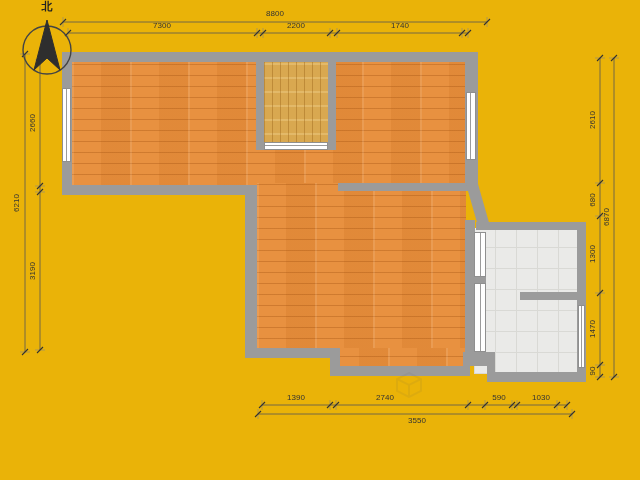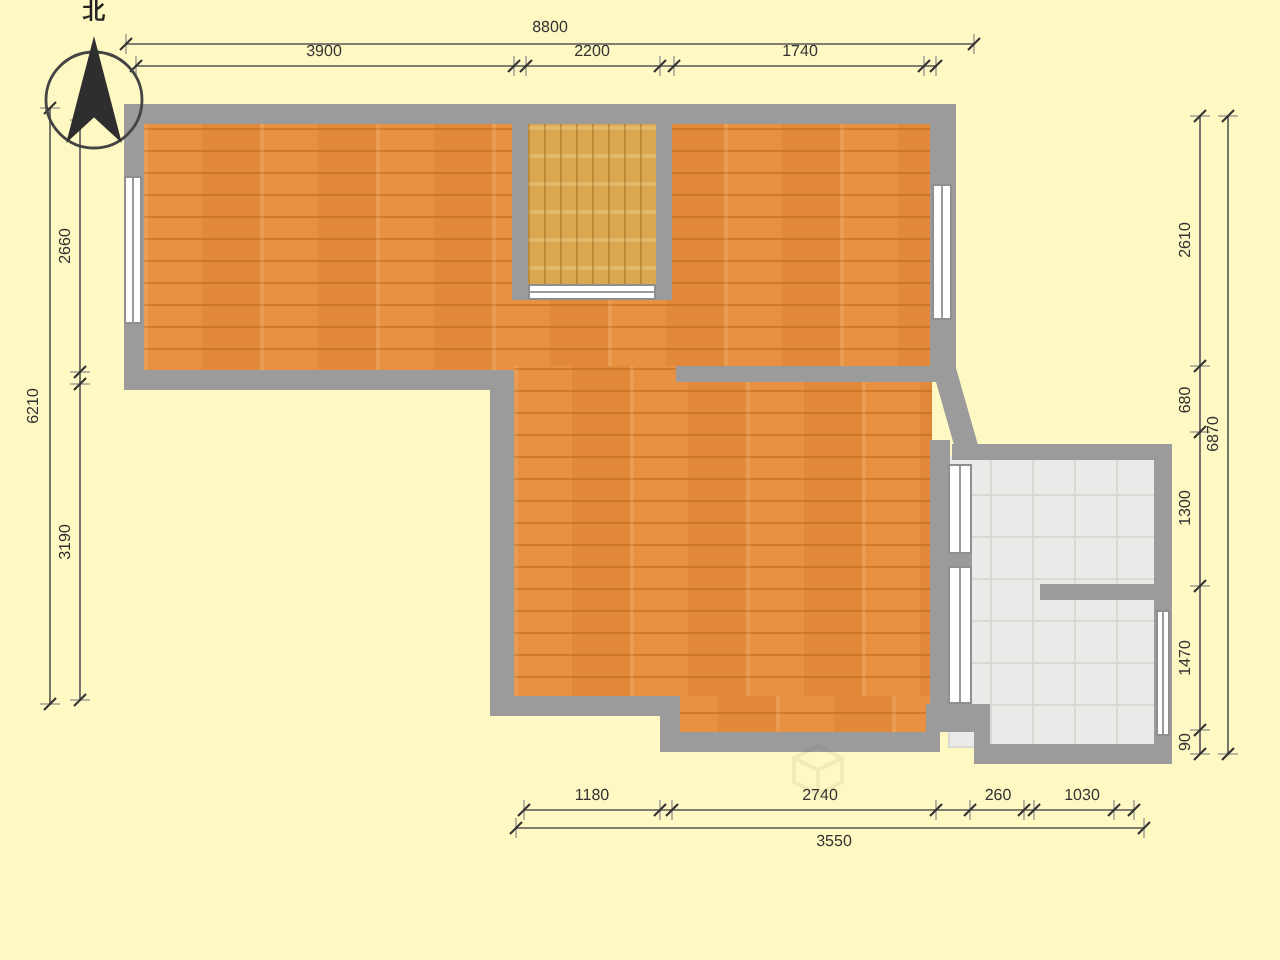--- a/index.html
+++ b/index.html
@@ -1,17 +1,17 @@
 <!DOCTYPE html>
 <html><head>
 <meta charset="utf-8">
 <style>
   html,body{margin:0;padding:0;background:#ffffff;width:640px;height:480px;overflow:hidden;
     font-family:"Liberation Sans", sans-serif;}
-  #plan{position:relative;width:640px;height:480px;background:#fef9c3;}
+  #plan{position:relative;width:640px;height:480px;background:#eab308;}
 
   
   .floor{position:absolute;}
   .wood-h{
     background-color:#e89140;
     background-image:
       repeating-linear-gradient(90deg, rgba(255,255,255,0.10) 0 2px, transparent 2px 58px),
       repeating-linear-gradient(0deg, rgba(160,80,15,0.35) 0 1px, transparent 1px 11px),
       repeating-linear-gradient(90deg, transparent 0 29px, rgba(200,110,30,0.22) 29px 58px);
   }
@@ -165,38 +165,38 @@
       <line x1="567" y1="400" x2="567" y2="410" stroke="#888" stroke-width="0.6"></line>
       <line x1="564" y1="408" x2="570" y2="402" stroke="#333" stroke-width="1.1"></line>
       <line x1="258" y1="414" x2="572" y2="414" stroke="#555" stroke-width="0.8"></line>
       <line x1="258" y1="409" x2="258" y2="419" stroke="#888" stroke-width="0.6"></line>
       <line x1="255" y1="417" x2="261" y2="411" stroke="#333" stroke-width="1.1"></line>
       <line x1="572" y1="409" x2="572" y2="419" stroke="#888" stroke-width="0.6"></line>
       <line x1="569" y1="417" x2="575" y2="411" stroke="#333" stroke-width="1.1"></line>
     </svg>
 
   <span class="dim-label" style="left:275px;top:14px">8800</span>
-  <span class="dim-label" style="left:162px;top:26px">3900</span>
+  <span class="dim-label" style="left:162px;top:26px">7300</span>
   <span class="dim-label" style="left:296px;top:26px">2200</span>
   <span class="dim-label" style="left:400px;top:26px">1740</span>
 
   <span class="dim-label v" style="left:17px;top:203px">6210</span>
   <span class="dim-label v" style="left:33px;top:123px">2660</span>
   <span class="dim-label v" style="left:33px;top:271px">3190</span>
 
   <span class="dim-label v" style="left:607px;top:217px">6870</span>
   <span class="dim-label v" style="left:593px;top:120px">2610</span>
   <span class="dim-label v" style="left:593px;top:200px">680</span>
   <span class="dim-label v" style="left:593px;top:254px">1300</span>
   <span class="dim-label v" style="left:593px;top:329px">1470</span>
   <span class="dim-label v" style="left:593px;top:371px">90</span>
 
-  <span class="dim-label" style="left:296px;top:398px">1180</span>
-  <span class="dim-label" style="left:410px;top:398px">2740</span>
-  <span class="dim-label" style="left:499px;top:398px">260</span>
+  <span class="dim-label" style="left:296px;top:398px">1390</span>
+  <span class="dim-label" style="left:385px;top:398px">2740</span>
+  <span class="dim-label" style="left:499px;top:398px">590</span>
   <span class="dim-label" style="left:541px;top:398px">1030</span>
   <span class="dim-label" style="left:417px;top:421px">3550</span>
 
   <div id="compass">
     <span id="north-label">北</span>
     <svg width="58" height="66" viewBox="0 0 58 66">
       <circle cx="29" cy="38" r="24" fill="none" stroke="#444" stroke-width="1.4"></circle>
       <polygon points="29,8 16,58 29,46 42,58" fill="#2e2e2e" stroke="#2e2e2e" stroke-width="1"></polygon>
     </svg>
   </div>

